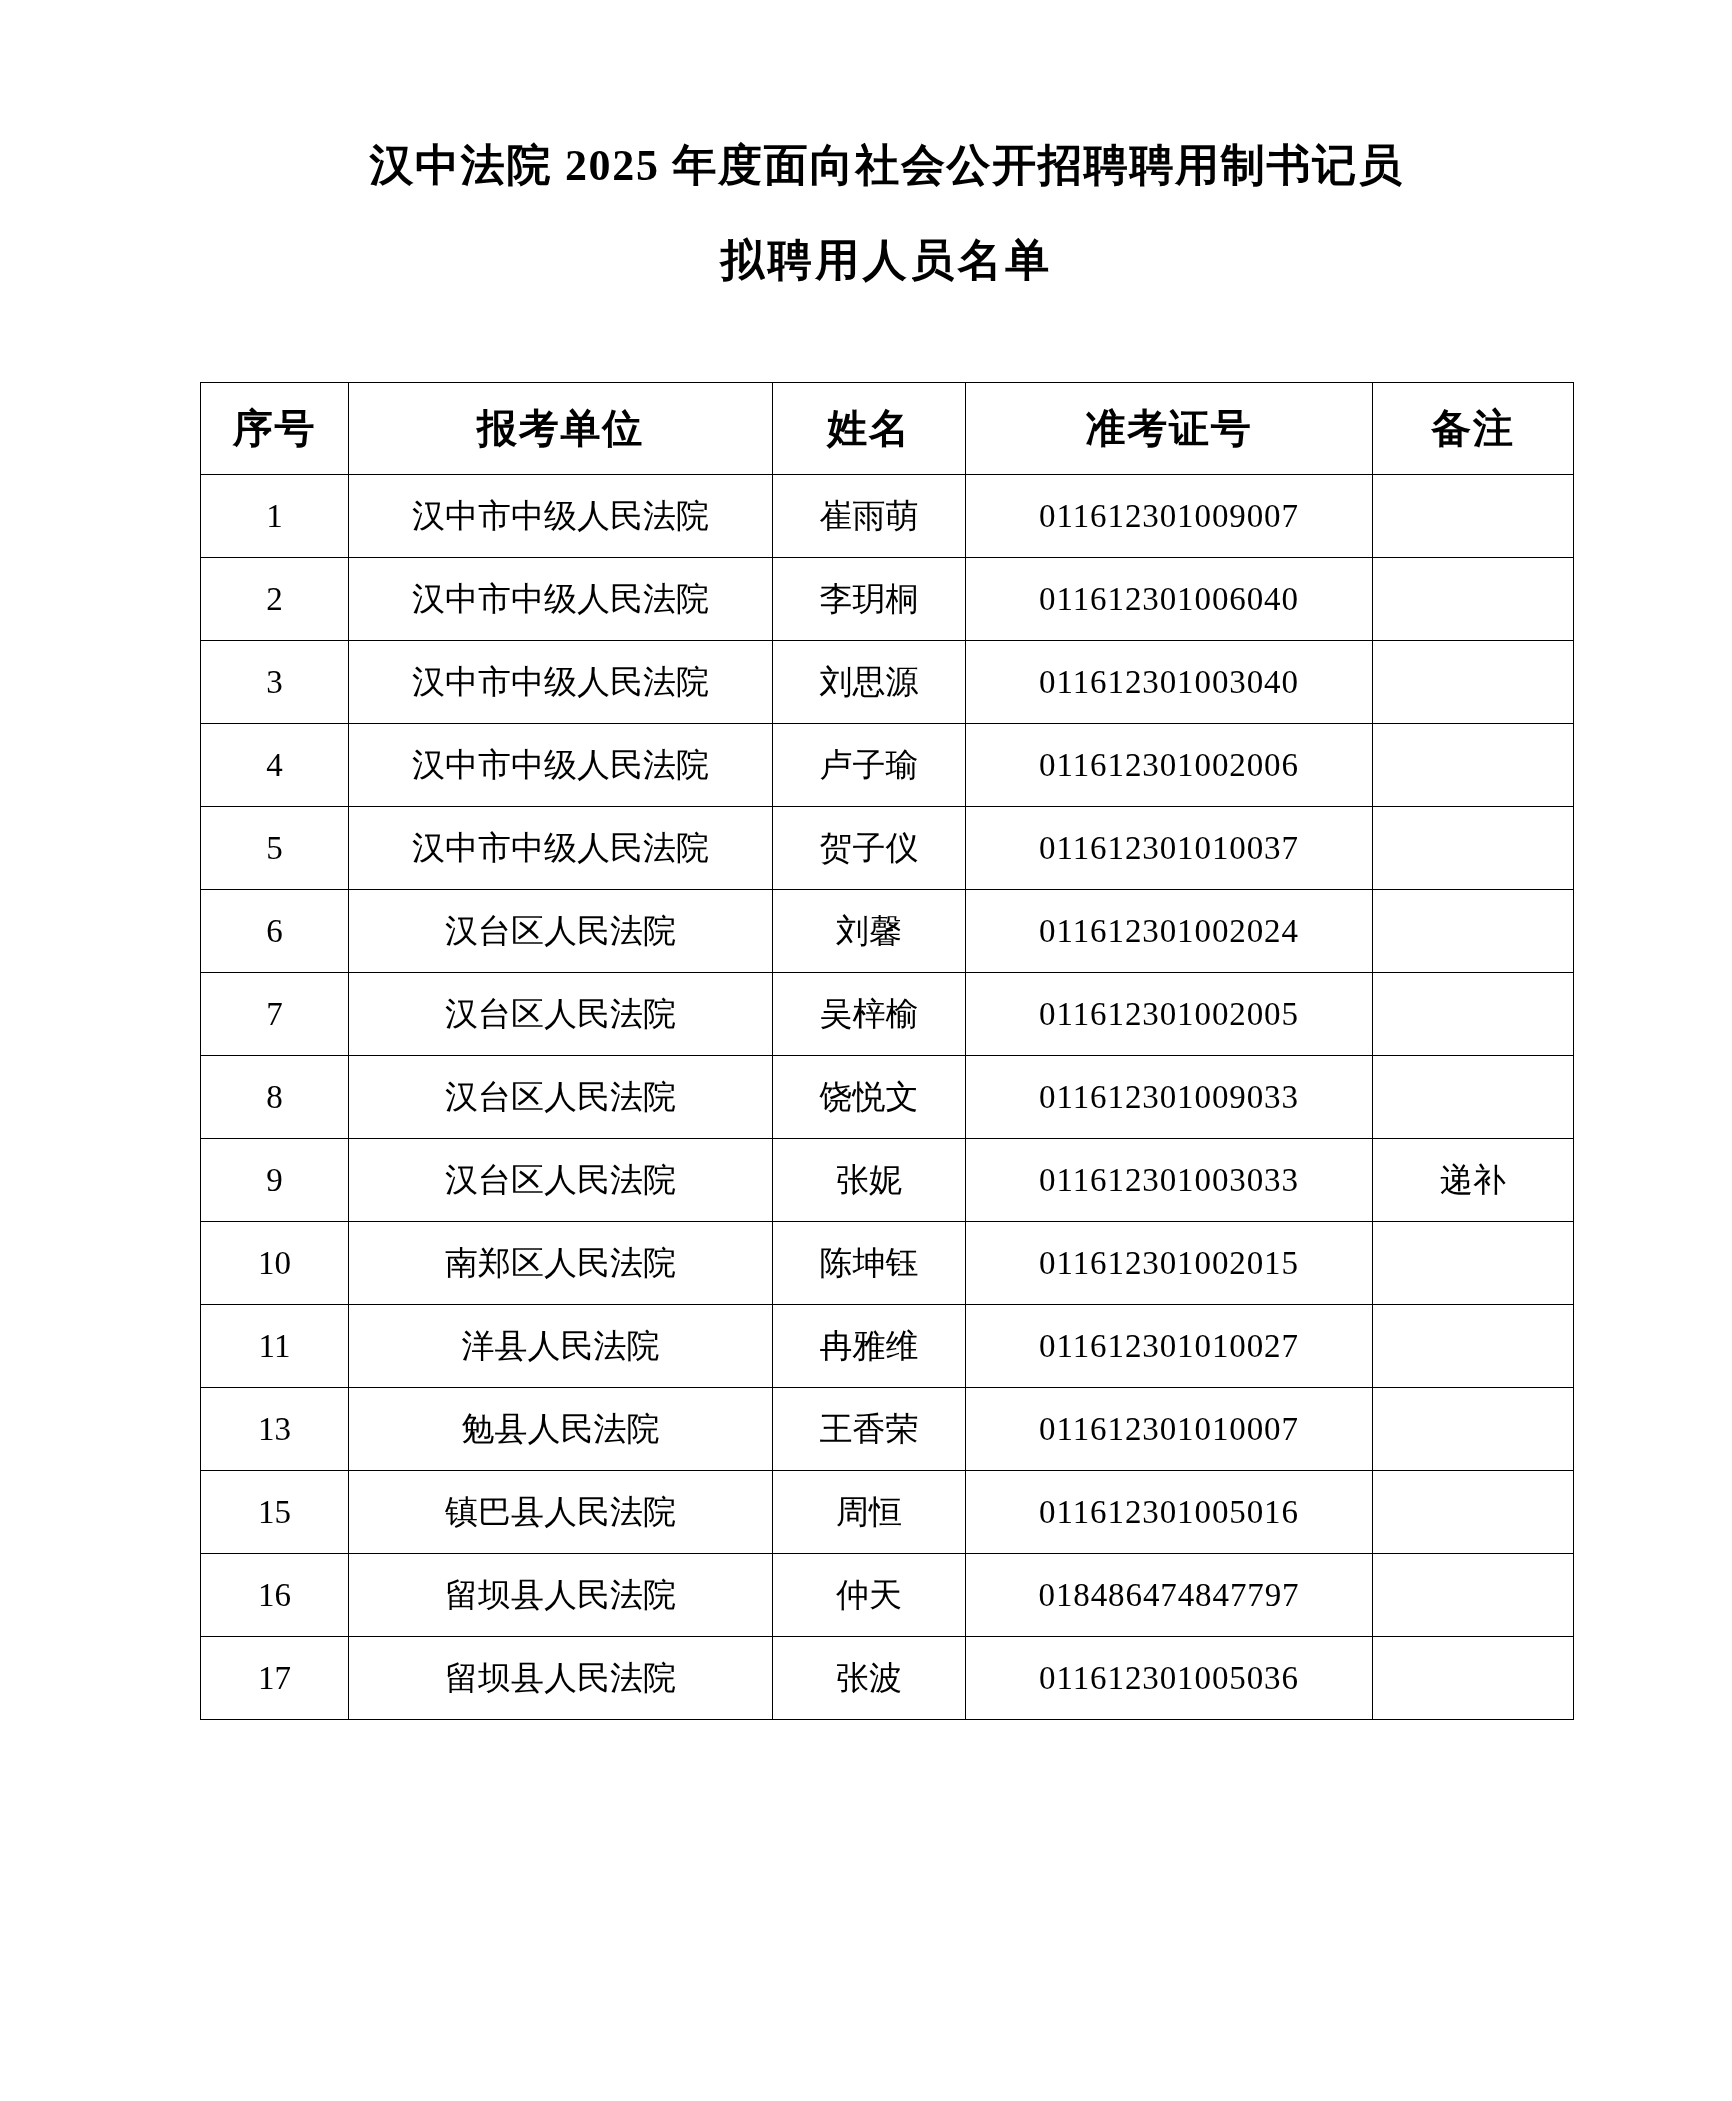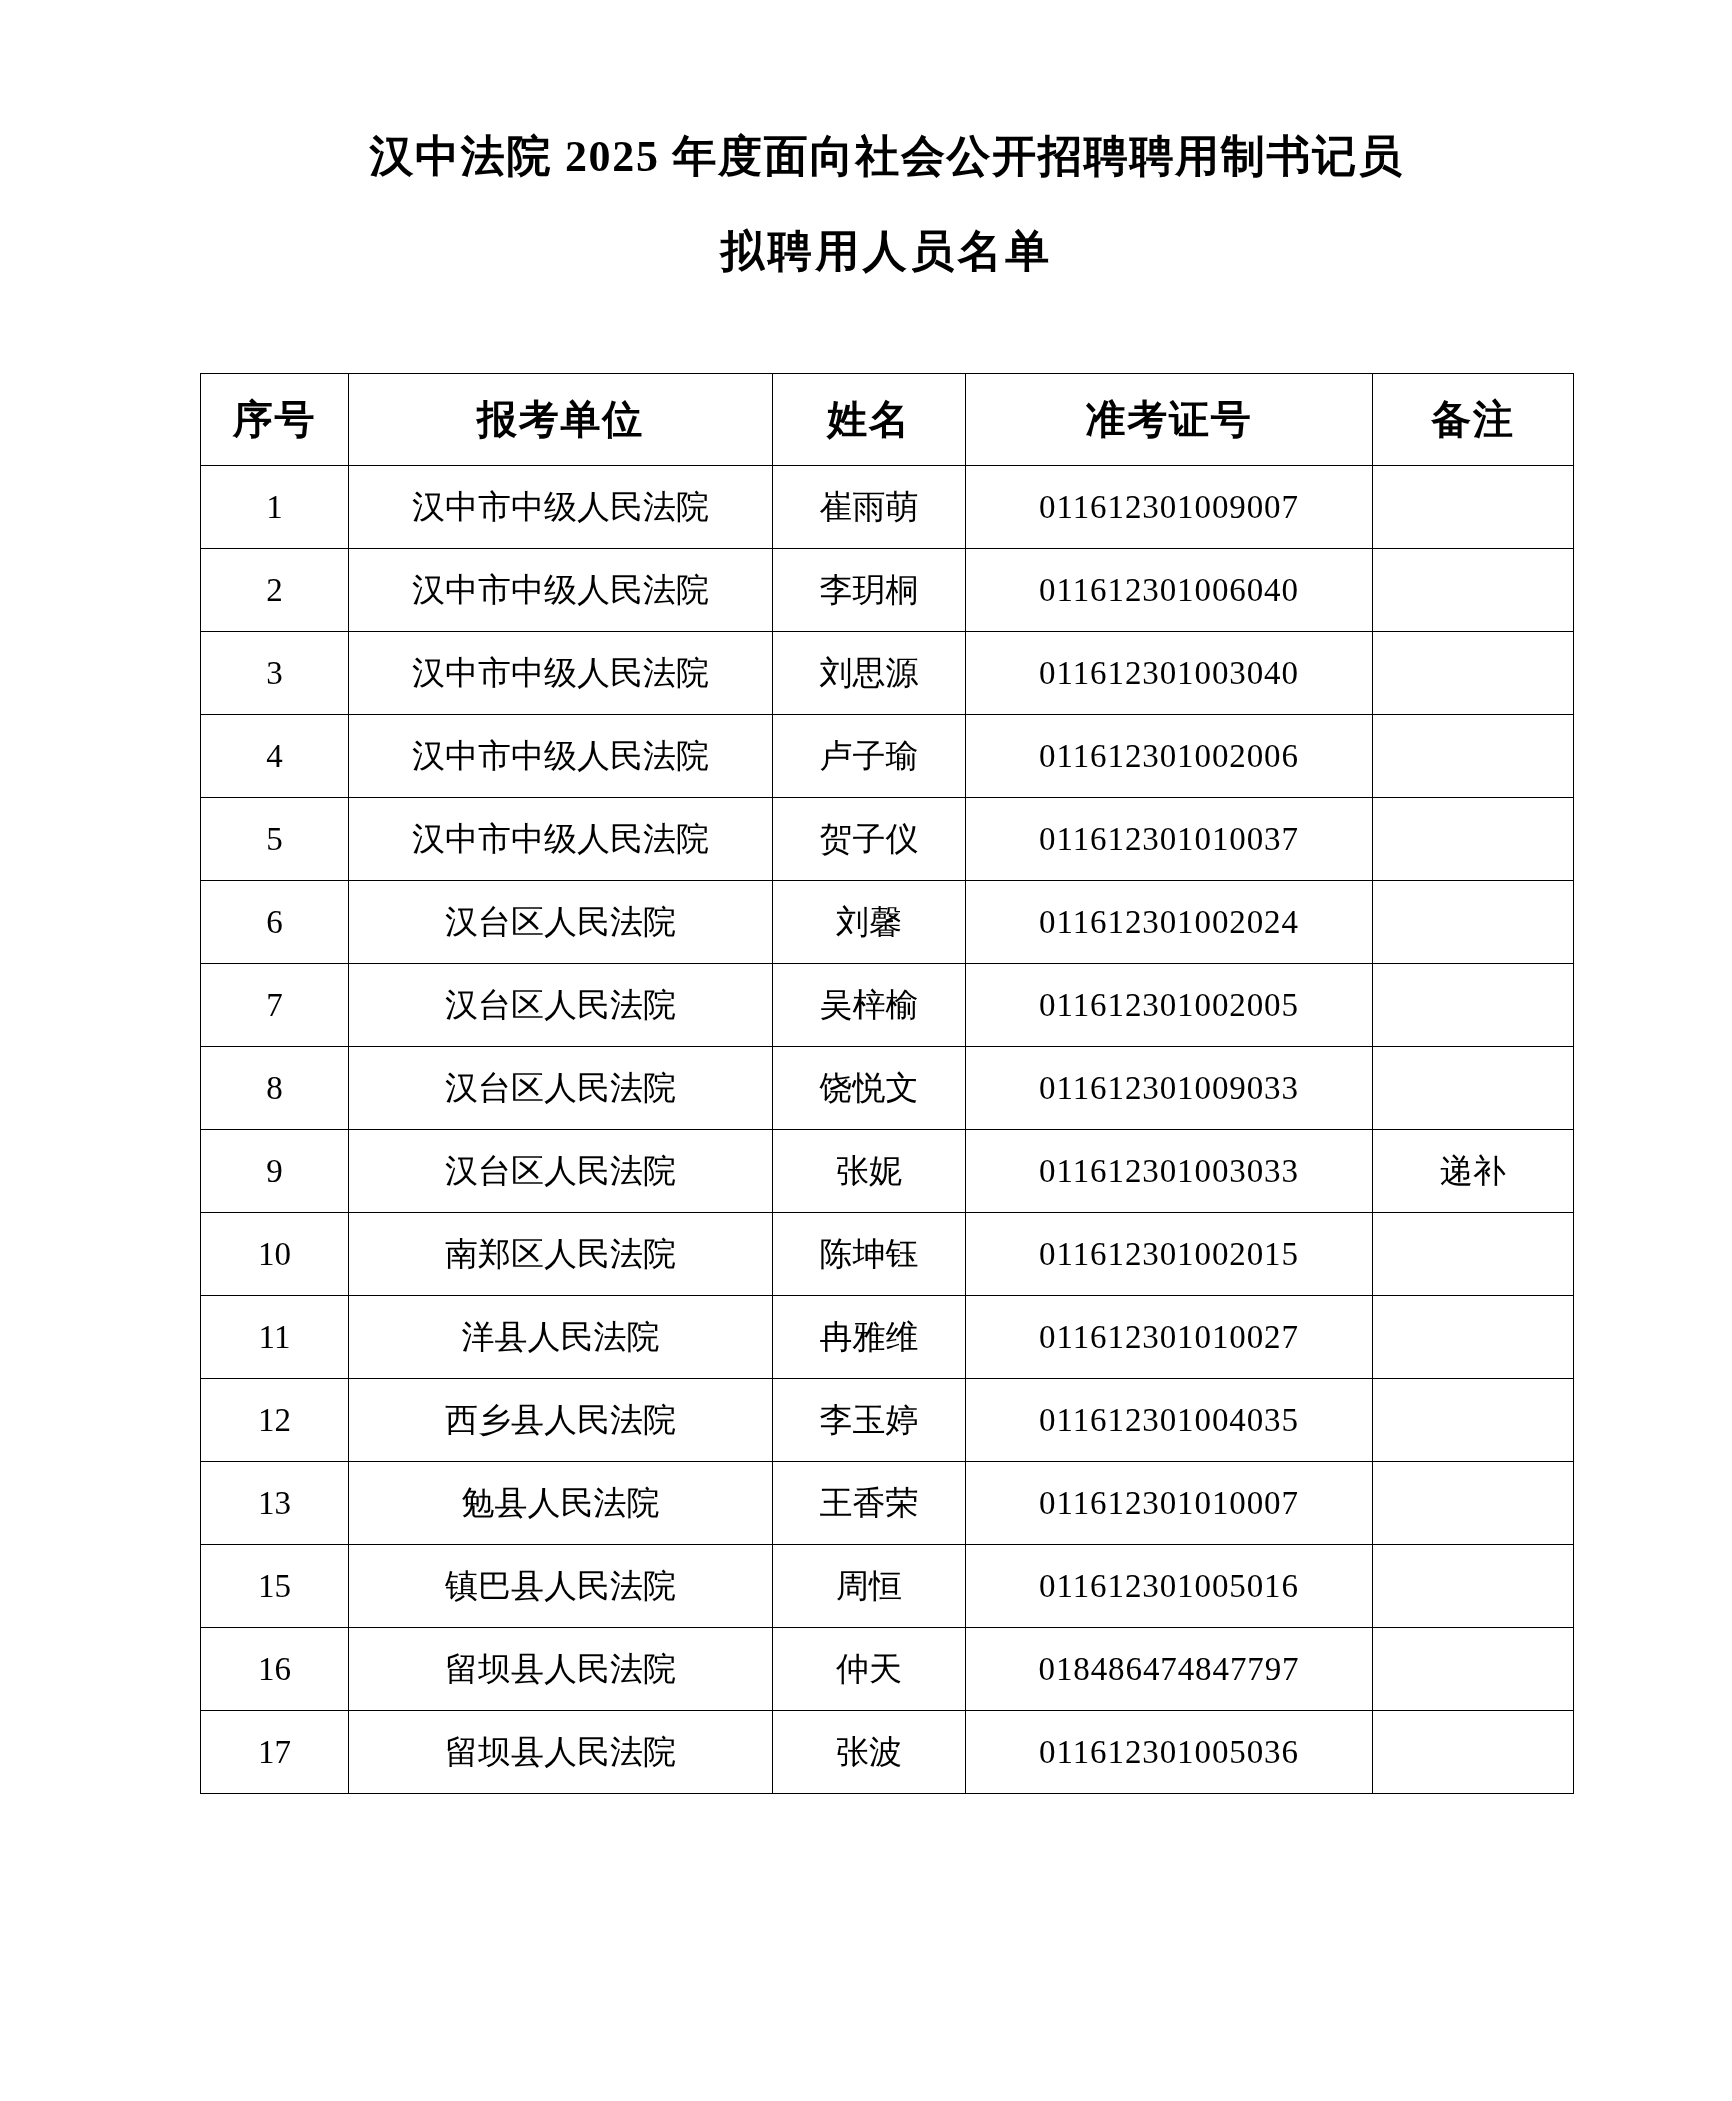--- a/index.html
+++ b/index.html
@@ -10,21 +10,21 @@
   body {
     width: 1733px;
     height: 2101px;
     position: relative;
     font-family: "Liberation Serif", "DejaVu Serif", serif;
     color: #000000;
   }
   .content {
     position: absolute;
     left: 200px;
-    top: 3px;
+    top: 12px;
     width: 1373px;
   }
   .doc-title {
     margin: 0;
     text-align: center;
     font-weight: bold;
     font-size: 44px;
     line-height: 1.15;
     letter-spacing: 1.7px;
     white-space: nowrap;
@@ -167,27 +167,20 @@
           <td class="cell-remark"></td>
         </tr>
         <tr>
           <td class="cell-no">11</td>
           <td class="cell-unit">洋县人民法院</td>
           <td class="cell-name">冉雅维</td>
           <td class="cell-ticket">011612301010027</td>
           <td class="cell-remark"></td>
         </tr>
         <tr>
-          <td class="cell-no">12</td>
-          <td class="cell-unit">西乡县人民法院</td>
-          <td class="cell-name">李玉婷</td>
-          <td class="cell-ticket">011612301004035</td>
-          <td class="cell-remark"></td>
-        </tr>
-        <tr>
           <td class="cell-no">13</td>
           <td class="cell-unit">勉县人民法院</td>
           <td class="cell-name">王香荣</td>
           <td class="cell-ticket">011612301010007</td>
           <td class="cell-remark"></td>
         </tr>
         <tr>
           <td class="cell-no">15</td>
           <td class="cell-unit">镇巴县人民法院</td>
           <td class="cell-name">周恒</td>

